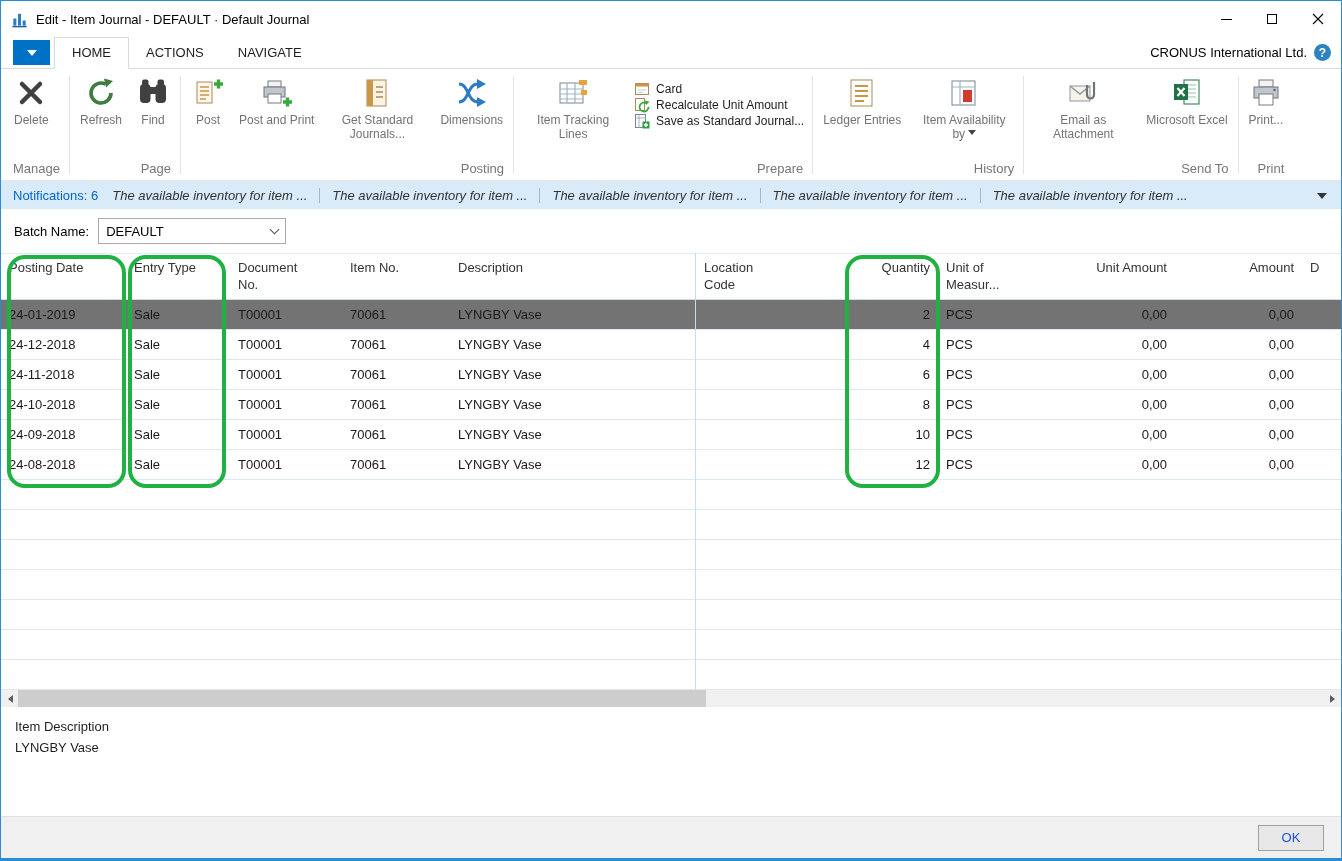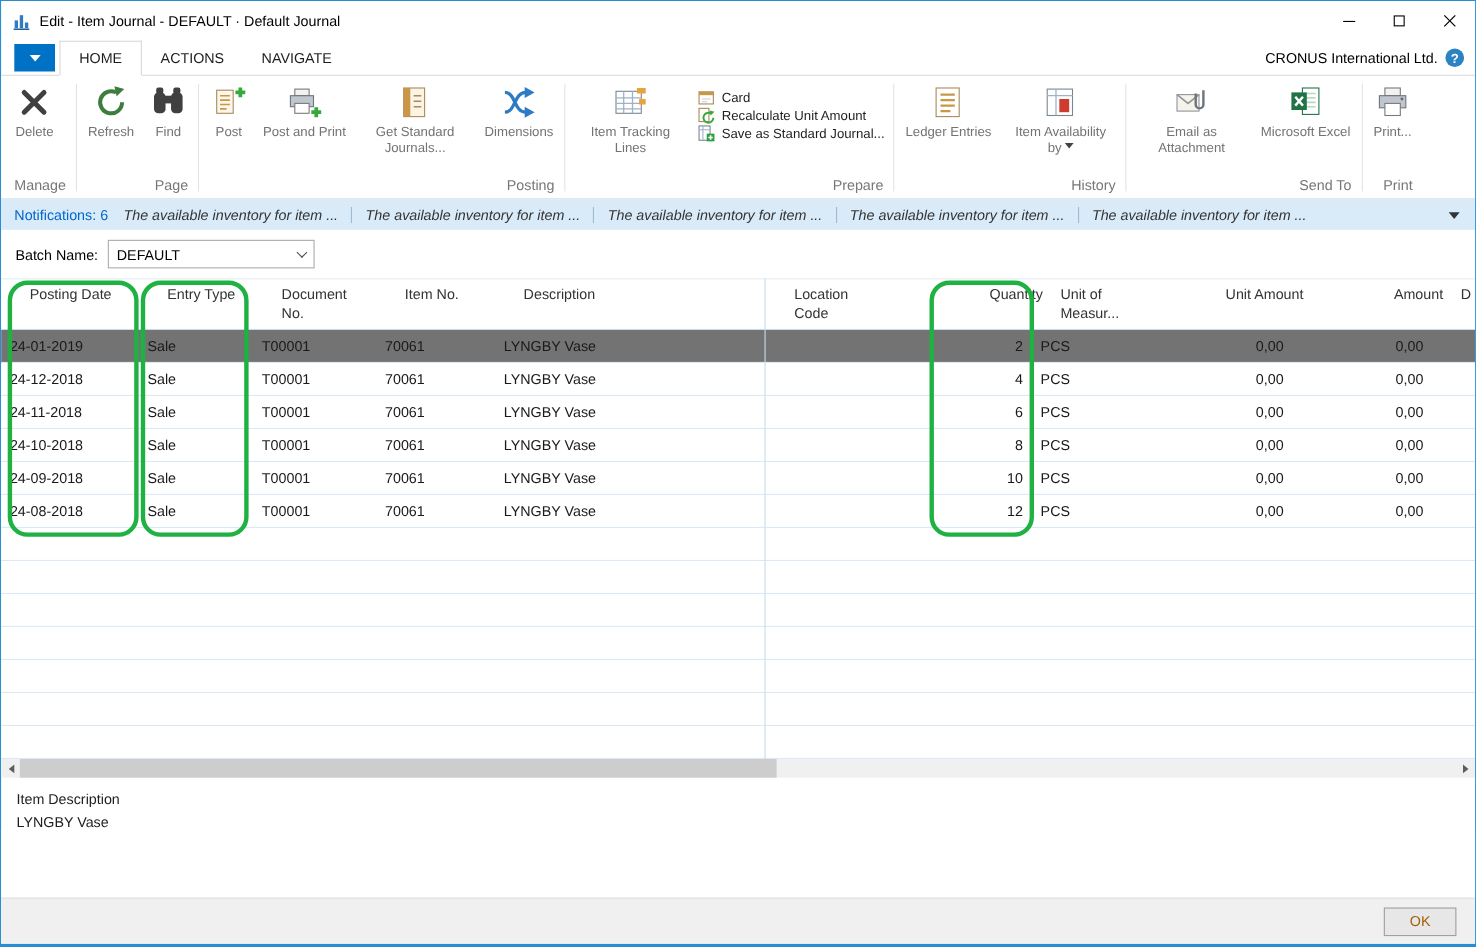--- a/index.html
+++ b/index.html
@@ -55,21 +55,21 @@
   
   .batchrow { height:44px; display:flex; align-items:center; padding:4px 13px; gap:9px; font-size:13px; background:#fff; flex:0 0 auto; }
   .combo { width:188px; height:26px; border:1px solid #ABABAB; display:flex; align-items:center; background:#fff; }
   .combo-value { flex:1; padding-left:7px; font-size:13px; color:#000; }
   .combo-arrow { width:22px; height:100%; display:flex; align-items:center; justify-content:center; }
   .chev-down { width:7px; height:7px; border-right:1.6px solid #555; border-bottom:1.6px solid #555; transform:rotate(45deg); margin-top:-4px; }
 
   
   .grid { position:relative; background:#fff; flex:0 0 auto;
     --cols: 125px 104px 112px 108px 246px 150px 92px 110px 127px 127px minmax(0,1fr); }
-  .ghead { display:grid; grid-template-columns: var(--cols); height:47px; border-top:1px solid #E3EDF6; border-bottom:1px solid #C9DCEC; font-size:13px; color:#333;padding-left:18px; }
+  .ghead { display:grid; grid-template-columns: var(--cols); height:47px; border-top:1px solid #E3EDF6; border-bottom:1px solid #C9DCEC; font-size:13px; color:#333; }
   .hc { padding:5px 8px 0; line-height:17px; white-space:nowrap; overflow:hidden; }
   .hc.num { text-align:right; }
   .grow { display:grid; grid-template-columns: var(--cols); height:30px; border-bottom:1px solid #DCE9F5; align-items:center; font-size:13px; color:#1a1a1a; }
   .grow.selected { background:#737373; }
   .cell { padding:0 8px; white-space:nowrap; overflow:hidden; }
   .cell.num { text-align:right; }
   .vline { position:absolute; top:0; bottom:0; left:694px; width:1px; background:#C7DCEC; }
   .annot { position:absolute; border:4px solid #1FB141; border-radius:18px; pointer-events:none; z-index:5; }
   .annot-posting  { left:6px;   top:2px; width:119px; height:233px; }
   .annot-entry    { left:127px; top:2px; width:98px;  height:233px; }
@@ -81,21 +81,21 @@
   .tri-left  { width:0; height:0; border:4px solid transparent; border-right:5px solid #5E5E5E; margin-right:3px; }
   .tri-right { width:0; height:0; border:4px solid transparent; border-left:5px solid #5E5E5E; margin-left:3px; }
   .scroll-thumb { width:688px; height:17px; background:#CDCDCD; }
   .scroll-rest { flex:1; }
 
   
   .statusarea { padding:12px 14px 0; font-size:13px; color:#1e1e1e; flex:0 0 auto; }
   .status-value { margin-top:6px; }
   .flex-spacer { flex:1 1 auto; background:#fff; }
   .bottombar { height:42px; background:#F0F0F0; border-top:1px solid #E0E0E0; display:flex; align-items:center; justify-content:flex-end; padding-right:17px; flex:0 0 auto; }
-  .ok-btn { width:66px; height:26px; background:#E7E7E7; border:1px solid #A0A0A0; font-size:13px; font-family:inherit; color:#a16207; cursor:default; }
+  .ok-btn { width:66px; height:26px; background:#E7E7E7; border:1px solid #A0A0A0; font-size:13px; font-family:inherit; color:#1d4ed8; cursor:default; }
 </style>
 </head>
 <body>
 
 <div class="window">
 
   <div class="titlebar">
     <span class="title-icon">
       <svg viewBox="0 0 20 20" width="19" height="19">
           <path d="M2.5 17.5h15" stroke="#1E5E9E" stroke-width="1.5"></path>

